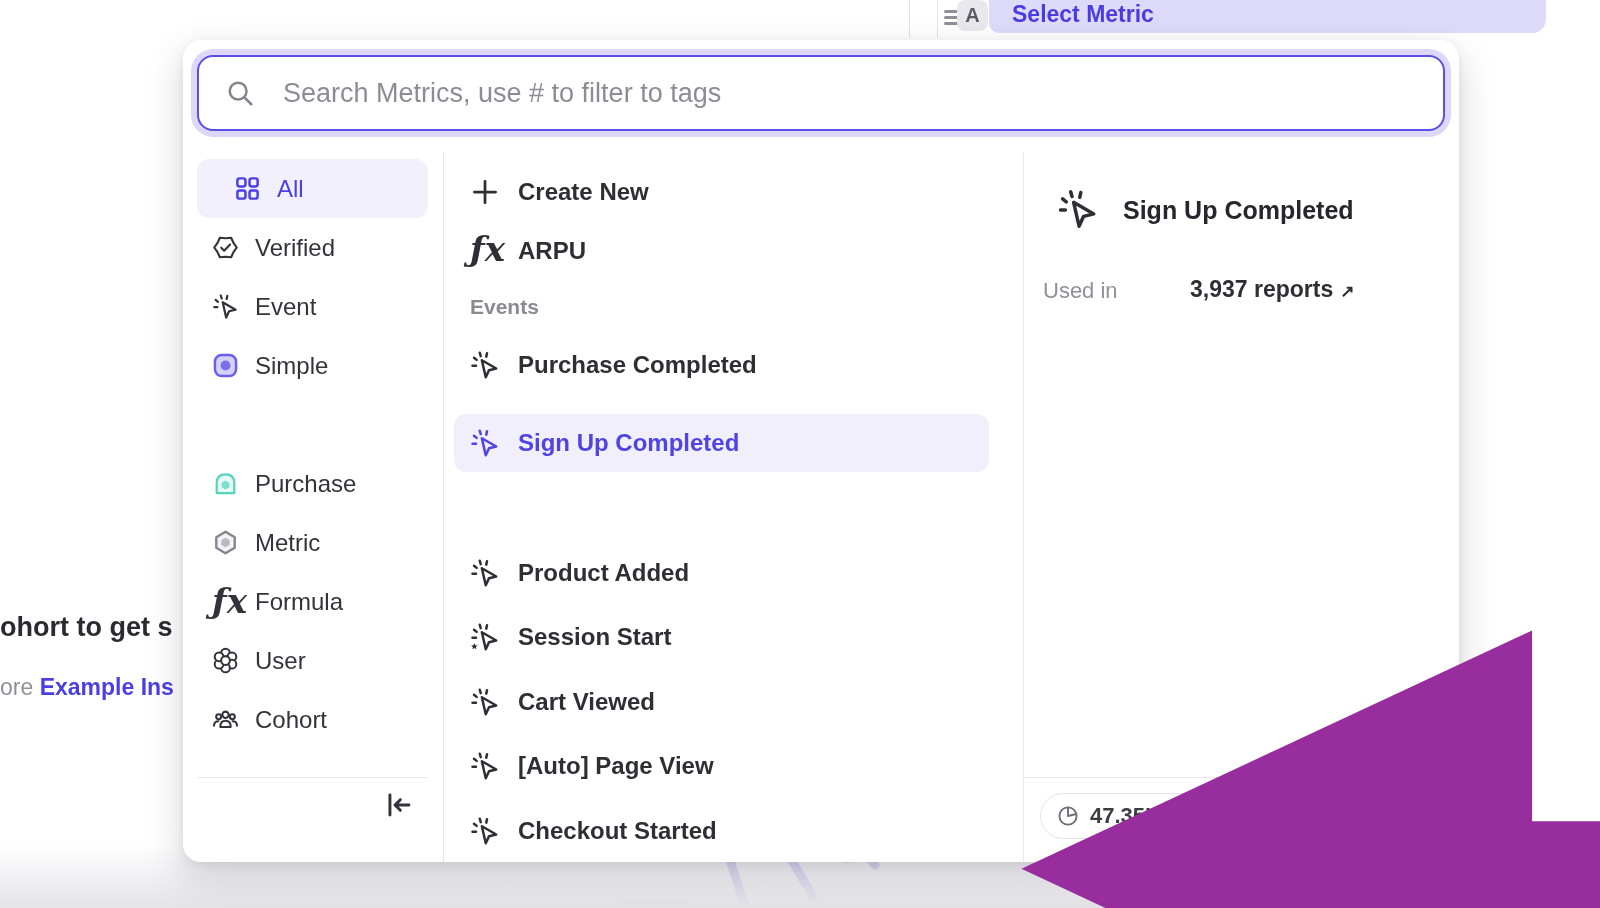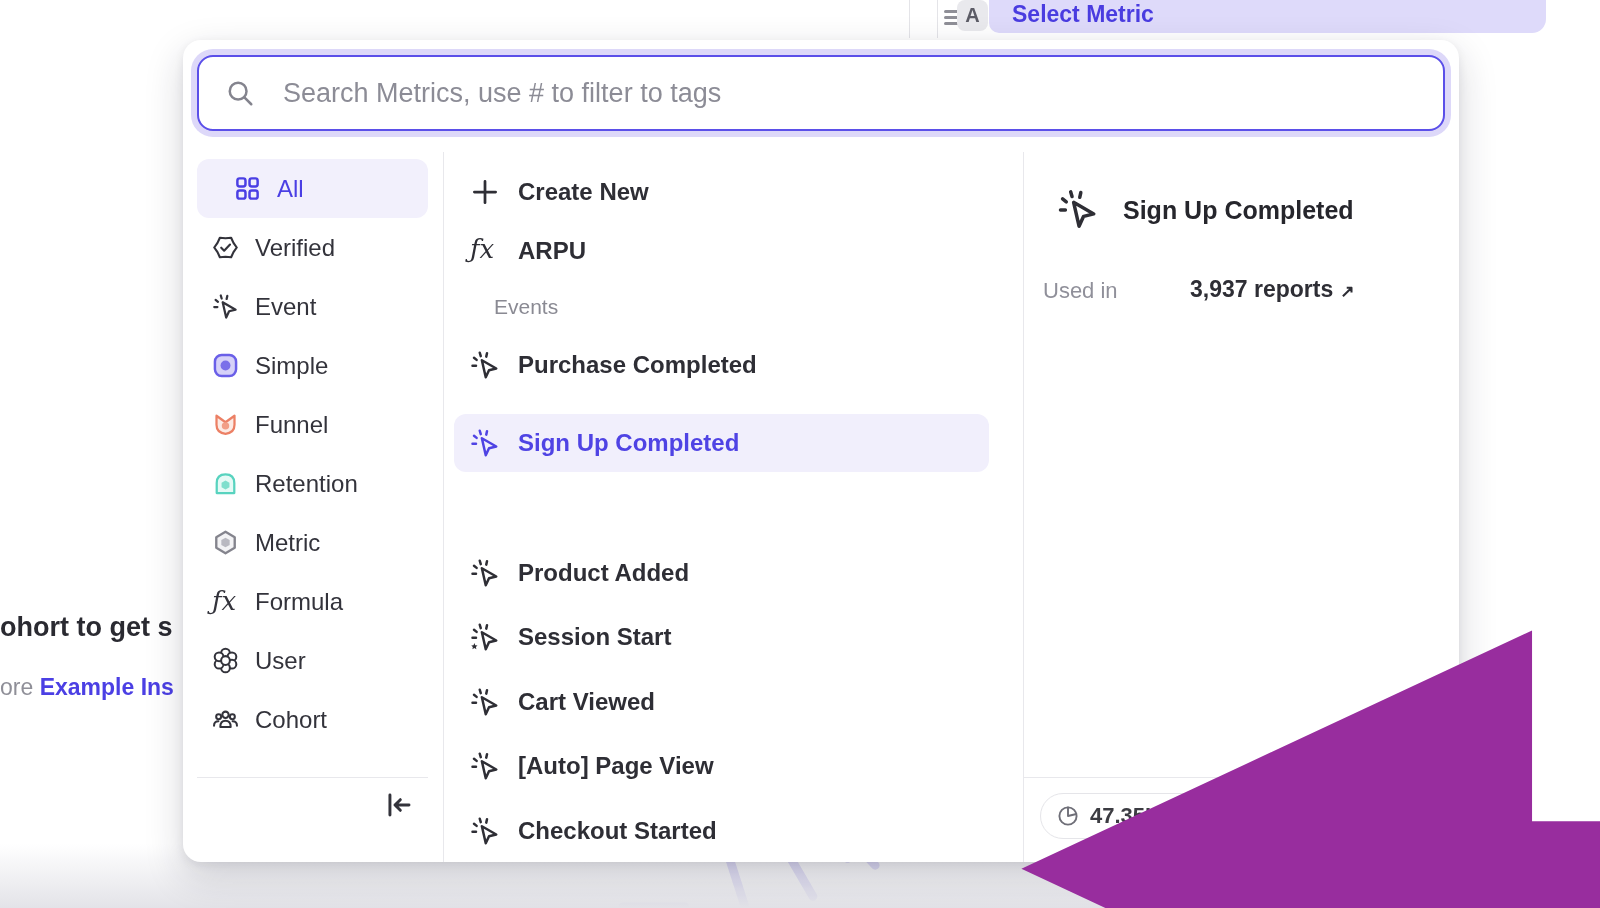--- a/index.html
+++ b/index.html
@@ -47,41 +47,41 @@
   .side-divider{position:absolute;left:14px;width:231px;top:737px;height:1px;background:#e8e8ec;}
   .collapse-btn{position:absolute;left:200px;top:749px;width:32px;height:32px;border:none;background:transparent;
     color:#33333b;cursor:pointer;padding:0;}
 
   
   .mrow{position:absolute;left:271px;width:535px;height:58px;display:flex;align-items:center;gap:18px;
     padding-left:16px;border-radius:12px;font-size:24px;font-weight:600;color:#2e2e35;cursor:pointer;}
   .mrow .mi{width:30px;height:30px;flex:0 0 auto;display:flex;color:#2e2e35;}
   .mrow.sel{background:#f1effc;color:#4f43e4;}
   .mrow.sel .mi{color:#4f43e4;}
-  .sect-head{position:absolute;left:287px;top:255px;font-size:21px;color:#8a8a93;font-weight:400;margin-left:24px;}
+  .sect-head{position:absolute;left:287px;top:255px;font-size:21px;color:#8a8a93;font-weight:700;}
 
   
   .det-icon{position:absolute;left:874px;top:148px;width:42px;height:42px;color:#2e2e35;}
   .det-title{position:absolute;left:940px;top:156px;font-size:25px;font-weight:700;color:#26262c;}
   .used-label{position:absolute;left:860px;top:238px;font-size:22px;color:#90909a;}
   .used-value{position:absolute;left:1007px;top:236px;font-size:23px;font-weight:600;color:#2e2e35;cursor:pointer;}
   .used-value .arr{font-size:17px;margin-left:7px;}
   .det-divider{position:absolute;left:840px;right:0;top:737px;height:1px;background:#e8e8ec;}
   .stat-pill{position:absolute;top:753px;height:46px;border:1.5px solid #e5e5e9;border-radius:24px;
     display:flex;align-items:center;gap:10px;padding:0 15px;font-size:22px;font-weight:600;color:#3c3c42;cursor:pointer;background:#fff;}
   .stat-pill .pi{width:24px;height:24px;color:#6f6f78;display:flex;}
   .rank-pill{background:#e3dffb;color:#4f43e4;border-radius:7px;padding:3px 9px;font-size:20px;font-weight:600;}
   .p1{left:857px;} .p2{left:1049px;}
   .kebab{position:absolute;left:1313px;top:759px;width:32px;height:34px;color:#2b2b33;cursor:pointer;}
 
   
   .anno-arrow{position:absolute;left:858px;top:408px;z-index:3;pointer-events:none;}
 
   svg{display:block;width:100%;height:100%;}
-  .fx-glyph{font-style:italic;font-family:"DejaVu Serif",serif;font-size:26px;line-height:27px;font-weight:400;}
+  .fx-glyph{font-style:italic;font-family:"DejaVu Serif",serif;font-size:34px;line-height:27px;font-weight:700;}
 </style>
 </head>
 <body>
 
 <div class="stage">
 
   <svg class="bg-art" width="185" height="525" viewBox="0 0 185 525" fill="none" stroke="#d8d4f7" stroke-width="5" stroke-linecap="round" stroke-linejoin="round">
     <rect x="-12" y="92" width="38" height="36"></rect>
     <path d="M6 88 L6 42 L50 16 L150 56 L140 140 L56 196 L6 160 Z"></path>
     <path d="M6 88 L62 120 L150 56"></path>
@@ -157,37 +157,28 @@
     </div>
     <div class="side-item" style="top:237px">
       <span class="si">
           <svg viewBox="0 0 24 24" fill="none" stroke="currentColor" stroke-linecap="round" stroke-linejoin="round">
             <path d="M9.5 8.2 L21 14.8 L15.2 16.2 L12.6 21.8 Z" stroke-width="2"></path>
             <path d="M2 12.5 H4.8 M3.2 6.2 L5.3 7.9 M7.8 2.2 L8.6 4.9 M13.6 2.6 L13 5.3" stroke-width="2"></path>
           </svg>
         </span>
       <span>Event</span>
     </div>
-    <div class="side-item" style="top:355px">
-      <span class="si">
-          <svg viewBox="0 0 24 24" fill="none" stroke-linejoin="round">
-            <path d="M4 4.2 L12 10 L20 4.2 L20 12.2 Q20 19.3 12 20.3 Q4 19.3 4 12.2 Z" fill="#fcebe5" stroke="#ec8065" stroke-width="2"></path>
-            <circle cx="12" cy="13.2" r="3.3" fill="#f29e86"></circle>
-          </svg>
-        </span>
-      <span>Funnel</span>
-    </div>
     <div class="side-item" style="top:414px">
       <span class="si">
           <svg viewBox="0 0 24 24" fill="none" stroke-linejoin="round">
             <path d="M4.2 20.5 L4.2 11.5 Q4.2 3.8 12 3.8 Q19.8 3.8 19.8 11.5 L19.8 20.5 Z" fill="#e6faf6" stroke="#58d3bf" stroke-width="2"></path>
             <polygon points="12,9.4 15.5,11.4 15.5,15.4 12,17.4 8.5,15.4 8.5,11.4" fill="#7fdfcd"></polygon>
           </svg>
         </span>
-      <span>Retention</span>
+      <span>Purchase</span>
     </div>
     <div class="side-item" style="top:473px">
       <span class="si">
           <svg viewBox="0 0 24 24" fill="none" stroke-linejoin="round">
             <polygon points="12,2.5 20.2,7.25 20.2,16.75 12,21.5 3.8,16.75 3.8,7.25" fill="#f3f3f5" stroke="#84848d" stroke-width="2.1"></polygon>
             <polygon points="12,7.7 15.7,9.85 15.7,14.15 12,16.3 8.3,14.15 8.3,9.85" fill="#b9b9c1"></polygon>
           </svg>
         </span>
       <span>Metric</span>
     </div>

